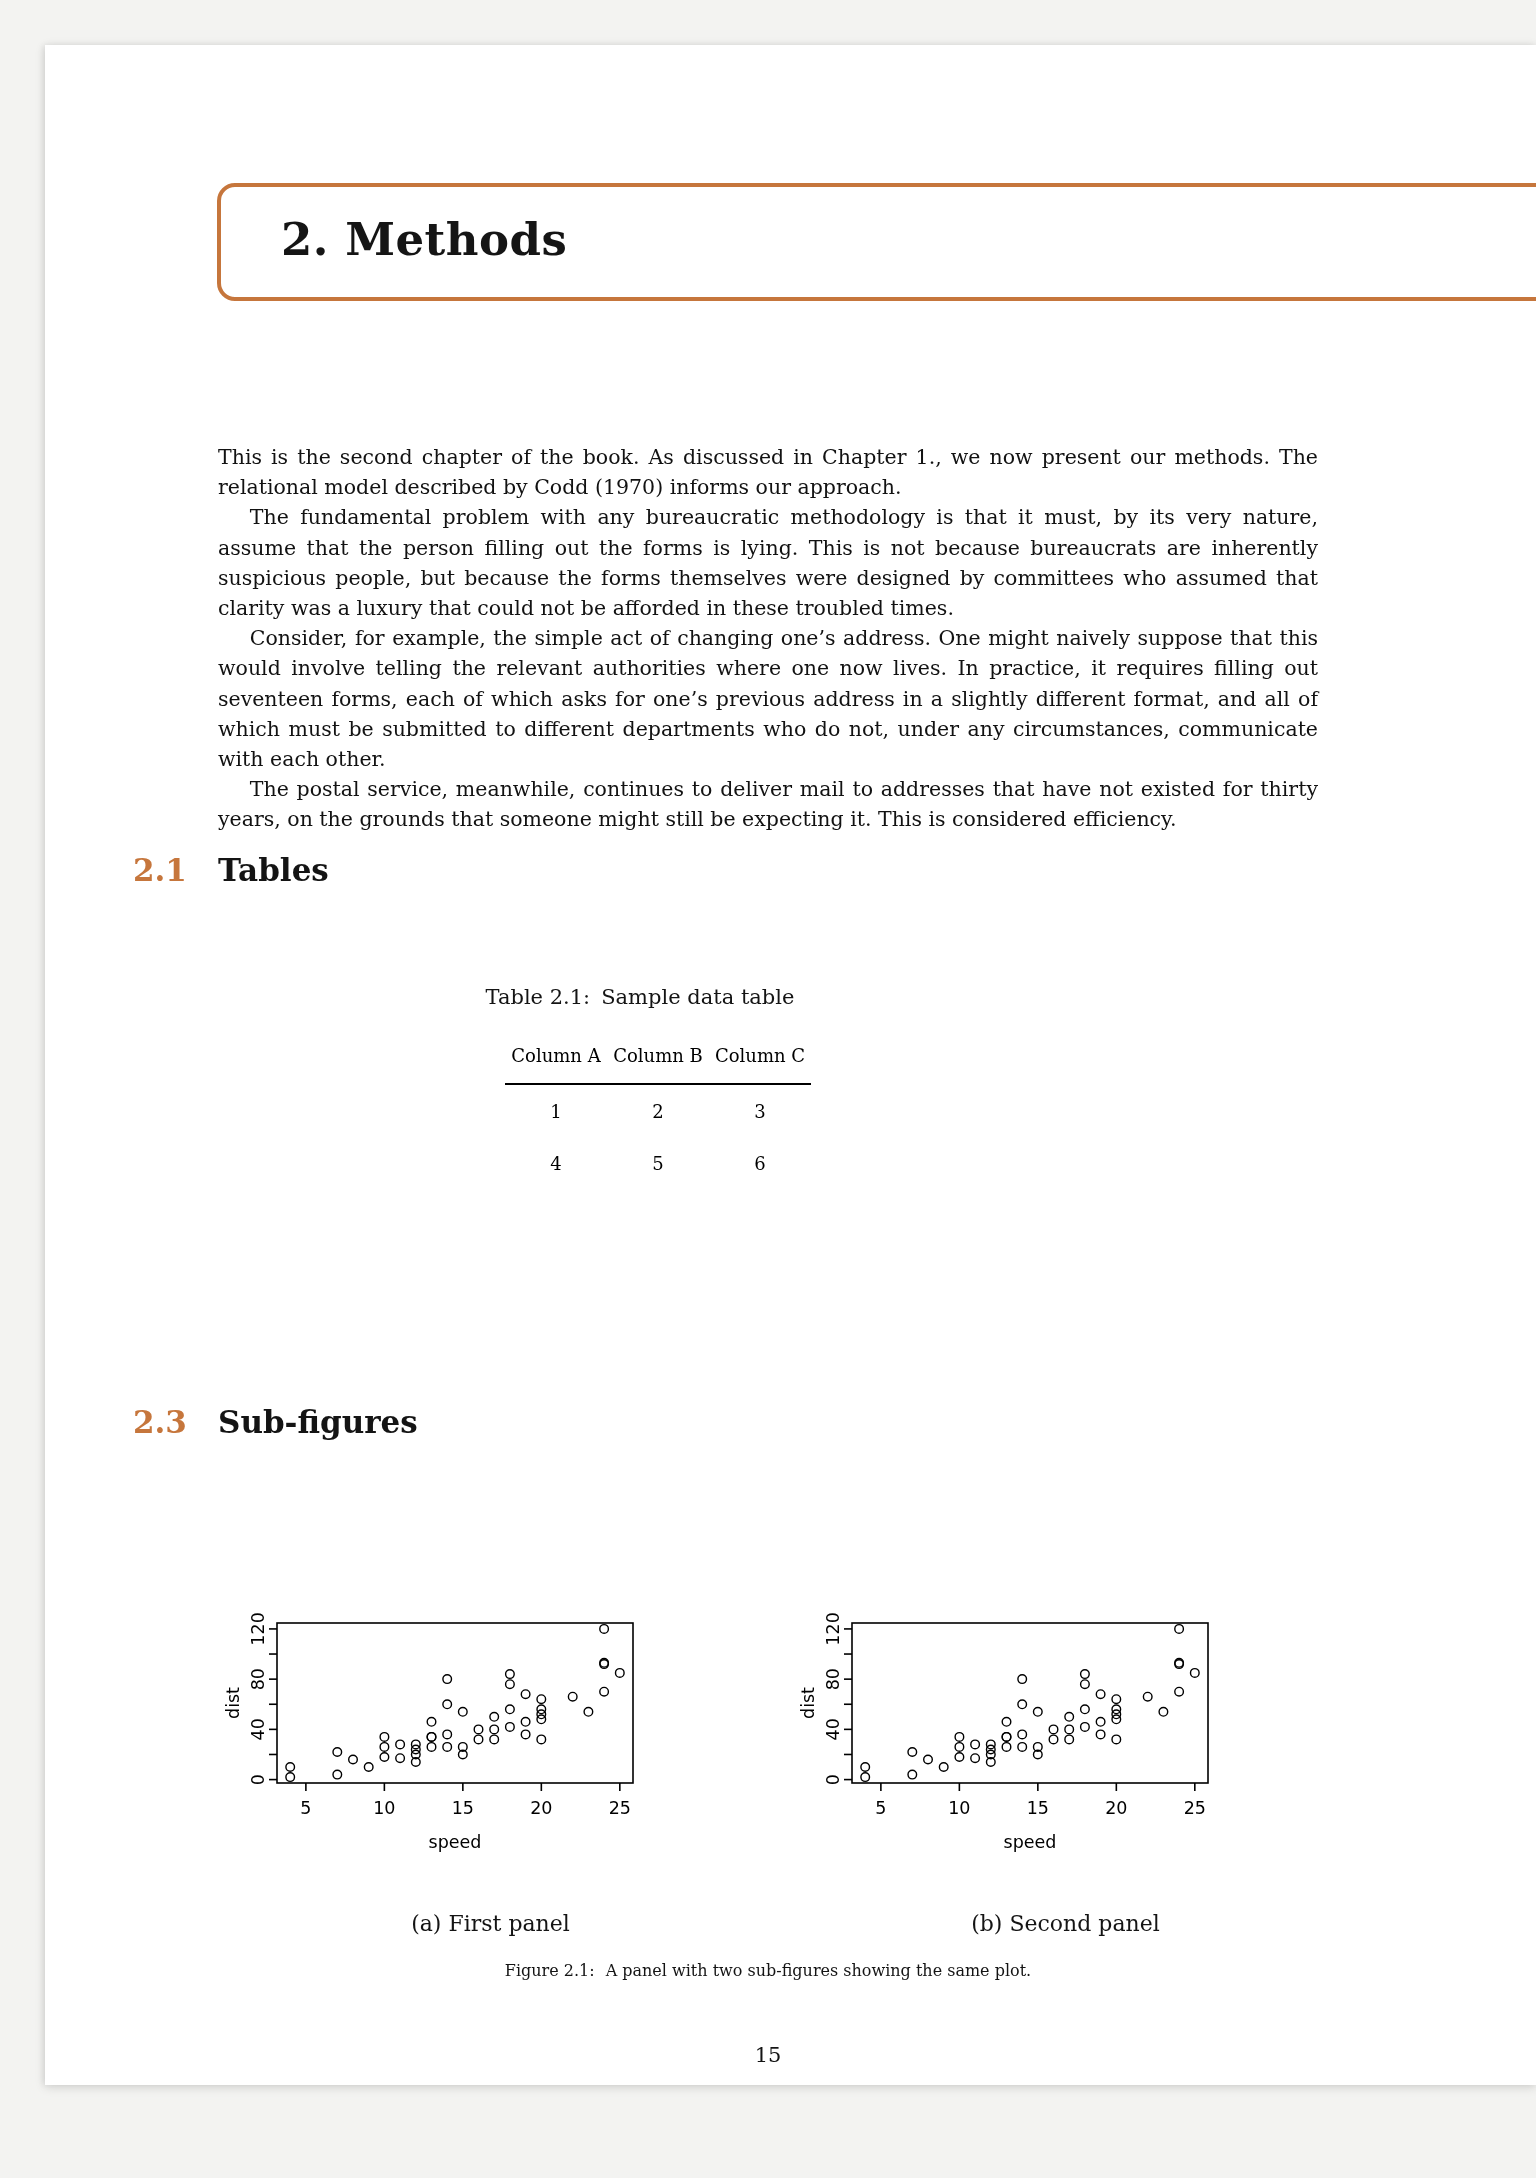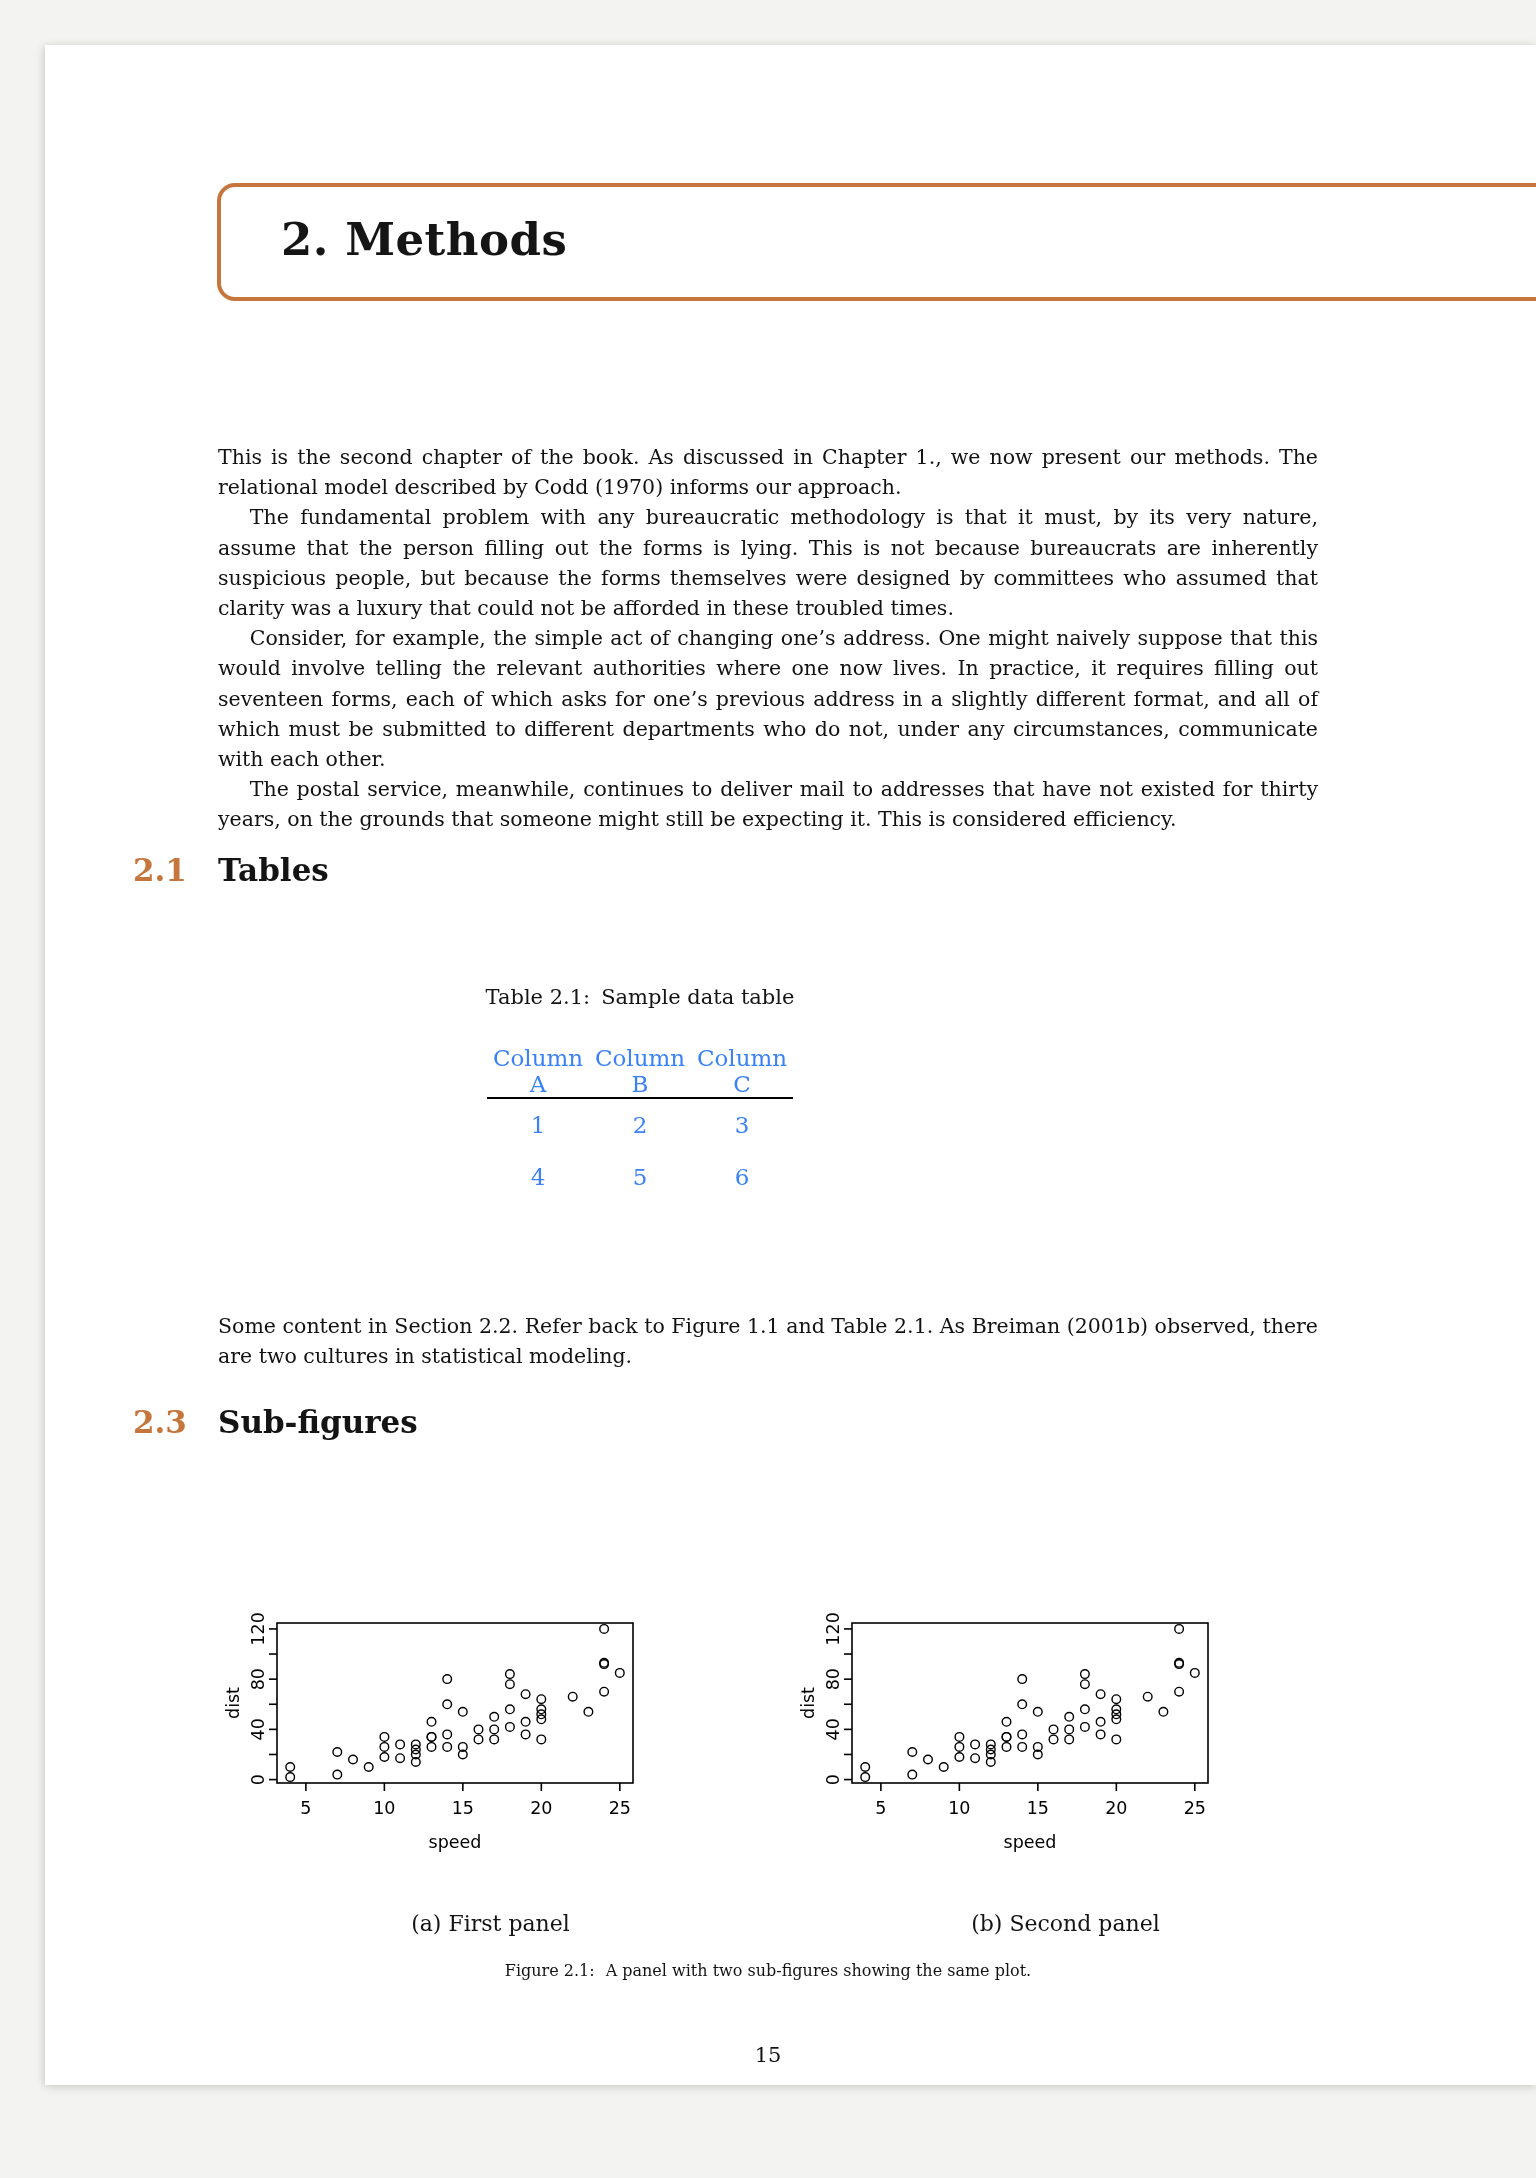--- a/index.html
+++ b/index.html
@@ -52,23 +52,23 @@
     color:var(--accent,#c6763c);
   }
   .sec-heading .sectitle{color:#141414;}
   
   .tbl-caption{
     position:absolute;left:173px;width:844px;top:940px;
     text-align:center;font-size:21px;color:#141414;
   }
   .tbl-caption .cap-label{margin-right:11px;}
   .sampletable{
-    position:absolute;left:442px;top:1000px;width:306px;
+    position:absolute;left:460px;top:1000px;width:306px;
     border-collapse:collapse;table-layout:fixed;
-    font-size:23px;color:#3b82f6;
+    font-size:18px;color:#000000;
   }
   .sampletable th{
     font-weight:normal;height:38px;vertical-align:top;
     border-bottom:2.5px solid #000;text-align:center;padding:0;
   }
   .sampletable td{
     height:52px;text-align:center;vertical-align:middle;padding:0;
   }
   
   .panel{position:absolute;top:1555px;width:545px;height:270px;}
@@ -130,23 +130,20 @@
         <td>3</td>
       </tr>
       <tr>
         <td>4</td>
         <td>5</td>
         <td>6</td>
       </tr>
     </tbody>
   </table>
 
-  <div class="copy" style="top:1266px;">
-    <p>Some content in Section 2.2. Refer back to Figure 1.1 and Table 2.1. As Breiman (2001b) observed, there are two cultures in statistical modeling.</p>
-  </div>
 
   <div class="sec-heading" style="top:1358px;">
     <span class="secnum">2.3</span><span class="sectitle">Sub-figures</span>
   </div>
 
   <div class="panel panel-a">
       <svg width="545" height="270" viewBox="0 0 545 270" xmlns="http://www.w3.org/2000/svg">
         <rect x="59" y="23" width="356" height="160" fill="none" stroke="#000" stroke-width="1.6"></rect>
         <line x1="87.88183421516754" y1="183" x2="87.88183421516754" y2="191" stroke="#000" stroke-width="1.6"></line>
         <text x="87.88183421516754" y="214" text-anchor="middle" font-family="DejaVu Sans, sans-serif" font-size="17.5" fill="#000">5</text>

